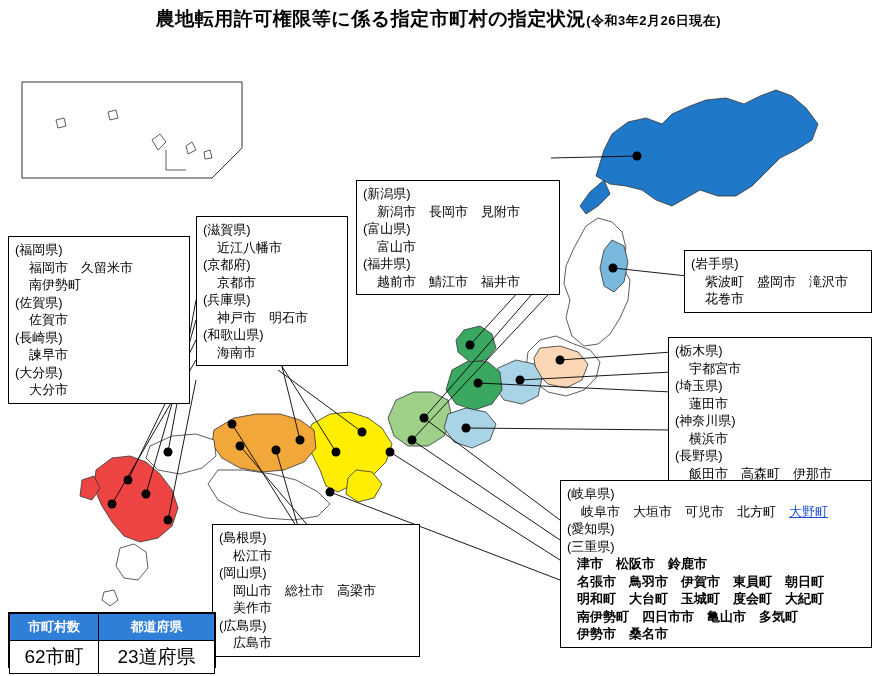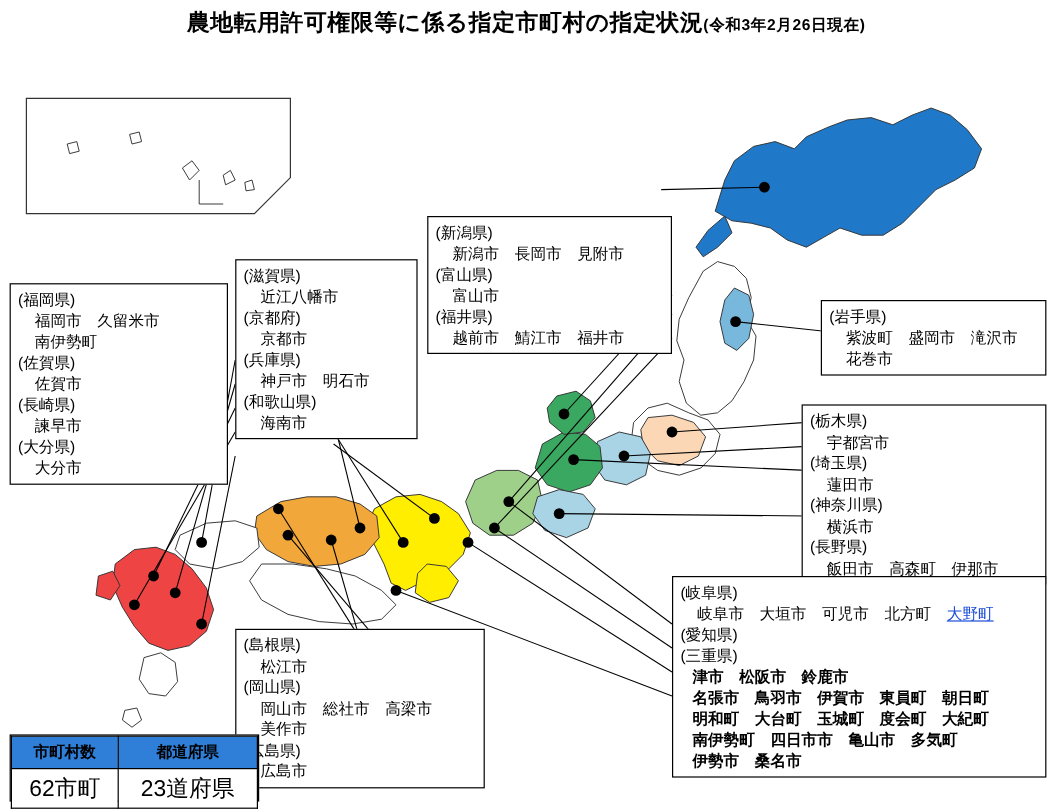--- a/index.html
+++ b/index.html
@@ -35,21 +35,21 @@
   .box .cities.tight{padding-left:10px;font-weight:bold;}
   .hl{color:#1d4ed8;text-decoration:underline;}
 
   .legend{
     position:absolute;left:8px;top:612px;width:208px;height:56px;
     border:1px solid #000;box-sizing:border-box;z-index:6;
     background:#fff;
   }
   .legend table{border-collapse:collapse;width:100%;height:100%;}
   .legend th{
-    background:#2f7ed8;color:#000000;font-size:13px;font-weight:bold;
+    background:#2f7ed8;color:#ffffff;font-size:13px;font-weight:bold;
     border:1px solid #000;height:24px;
   }
   .legend td{
     text-align:center;font-size:19px;border:1px solid #000;height:30px;
     background:#fff;
   }
 
   svg.mapsvg{position:absolute;left:0;top:0;width:877px;height:676px;z-index:1;}
   svg.lines{position:absolute;left:0;top:0;width:877px;height:676px;z-index:4;pointer-events:none;}
 </style>
@@ -215,21 +215,21 @@
     <span class="cities">福岡市　久留米市</span>
     <span class="cities">南伊勢町</span>
     <span class="pref">(佐賀県)</span>
     <span class="cities">佐賀市</span>
     <span class="pref">(長崎県)</span>
     <span class="cities">諫早市</span>
     <span class="pref">(大分県)</span>
     <span class="cities">大分市</span>
   </div>
 
-  <div class="box" style="left:196px;top:524px;width:208px;">
+  <div class="box" style="left:212px;top:524px;width:208px;">
     <span class="pref">(島根県)</span>
     <span class="cities">松江市</span>
     <span class="pref">(岡山県)</span>
     <span class="cities">岡山市　総社市　高梁市</span>
     <span class="cities">美作市</span>
     <span class="pref">(広島県)</span>
     <span class="cities">広島市</span>
   </div>
 
   <div class="box" style="left:560px;top:480px;width:312px;">

